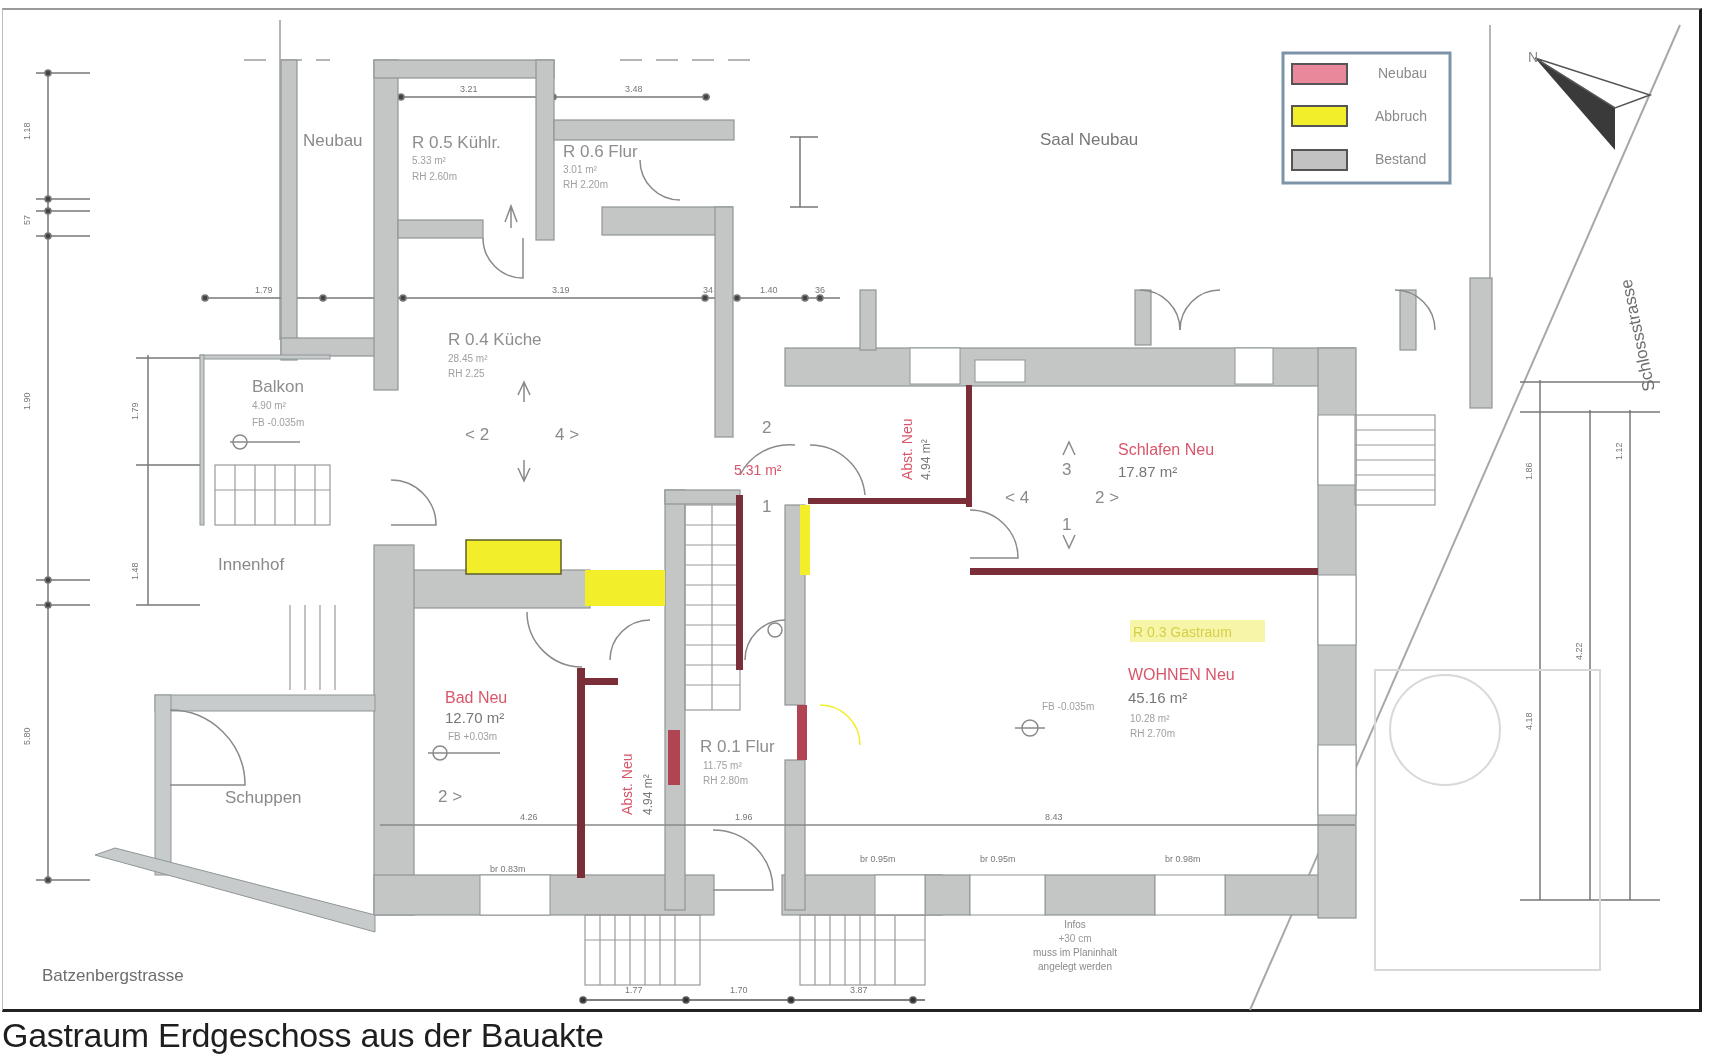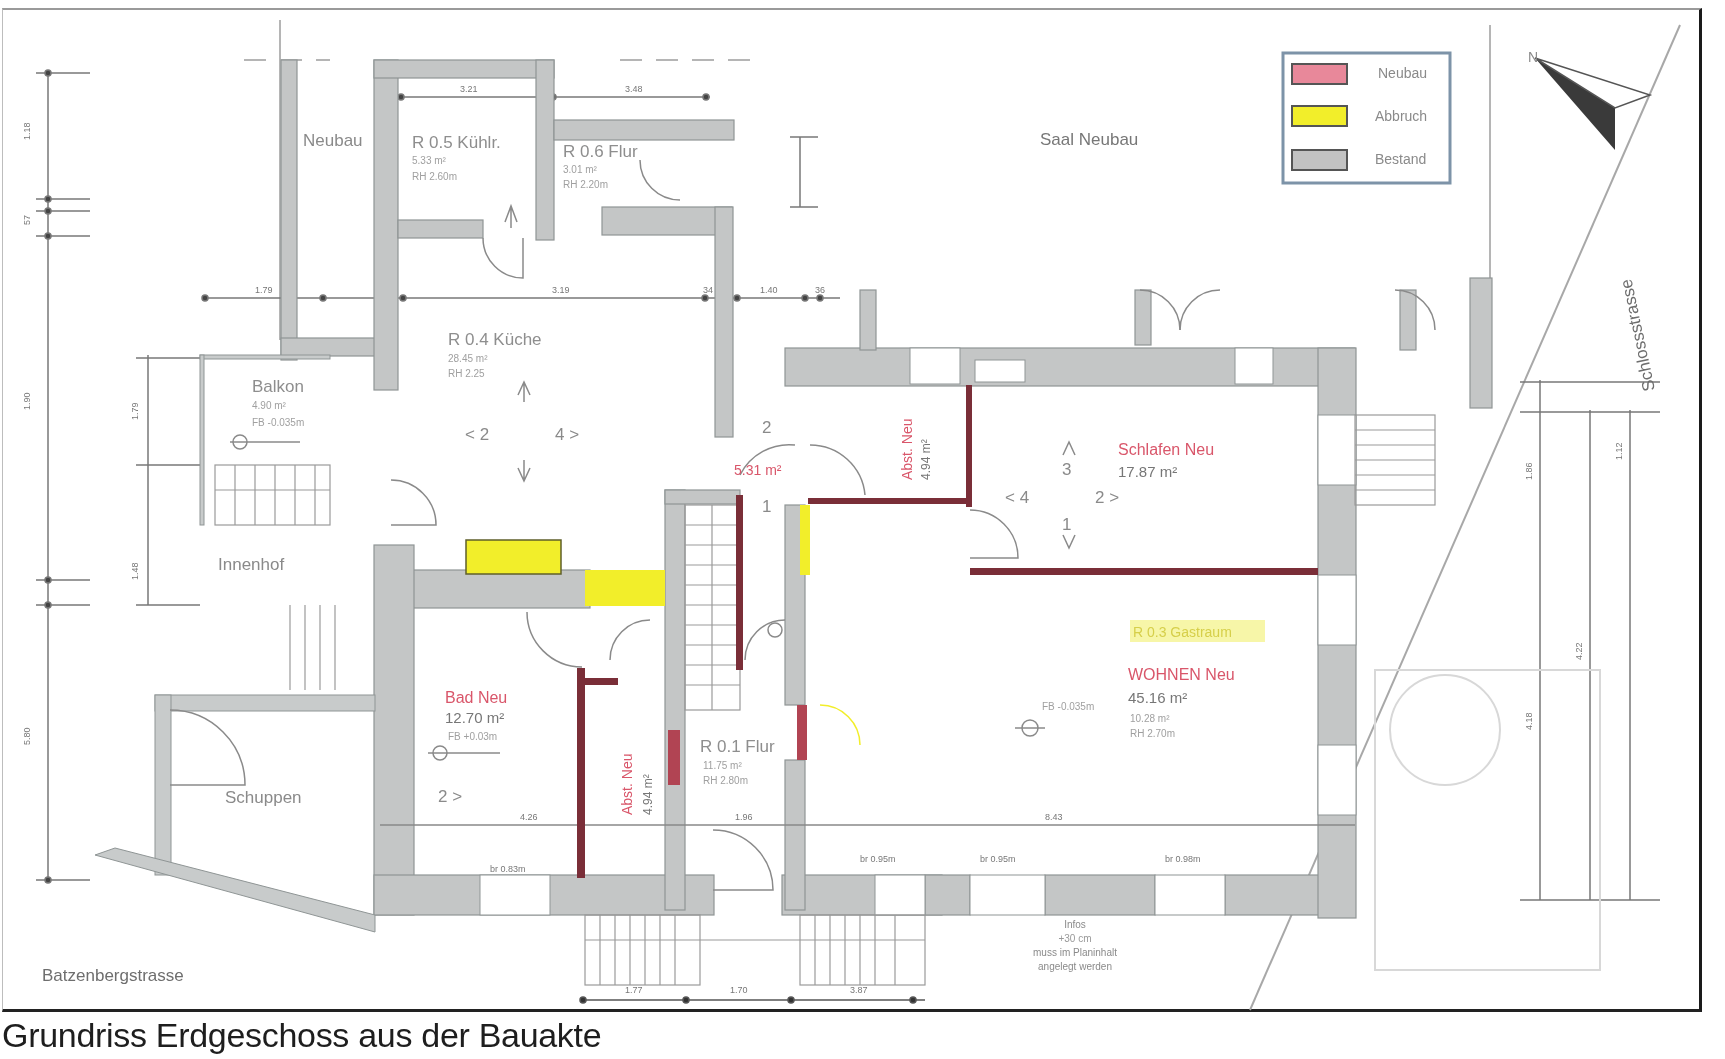--- a/index.html
+++ b/index.html
@@ -378,13 +378,13 @@
     <text x="1075" y="956">muss im Planinhalt</text>
     <text x="1075" y="970">angelegt werden</text>
   </g>
 
   <g stroke="#d8d8d8" stroke-width="2" fill="none">
     <rect x="1375" y="670" width="225" height="300"></rect>
     <circle cx="1445" cy="730" r="55"></circle>
   </g>
 </svg>
 
-<div class="caption">Grundriss Erdgeschoss aus der Bauakte</div>
+<div class="caption">Gastraum Erdgeschoss aus der Bauakte</div>
 
 </body></html>

